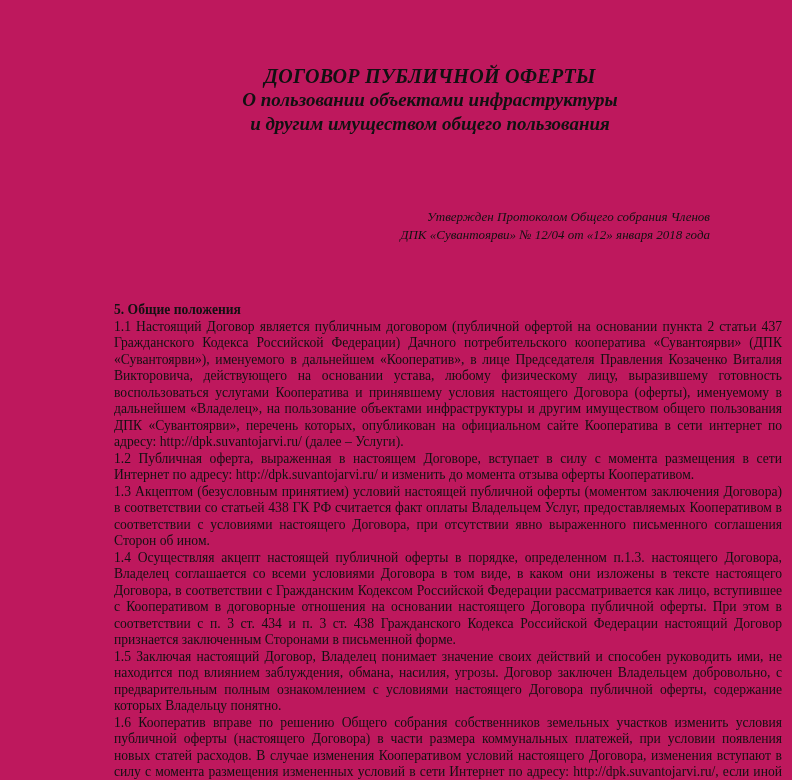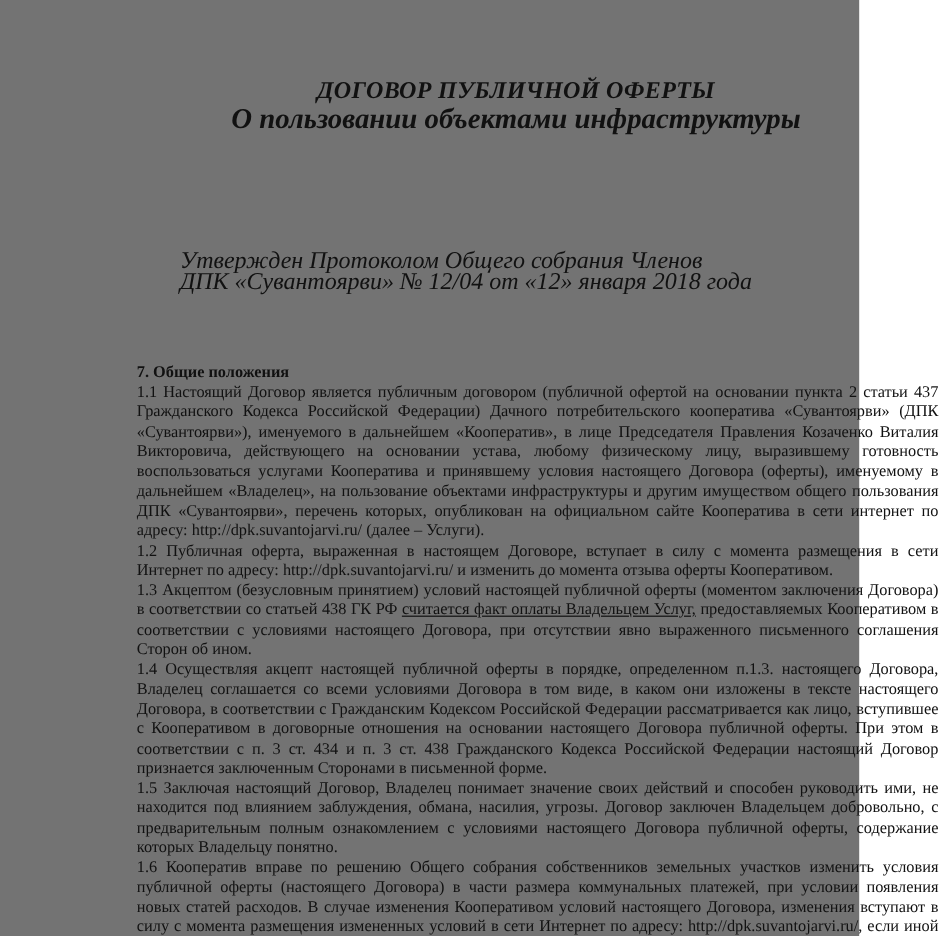--- a/index.html
+++ b/index.html
@@ -1,47 +1,48 @@
 <!DOCTYPE html>
 <html><head>
 <meta charset="utf-8">
 <style>
   html, body { margin: 0; padding: 0; background: #ffffff; }
   body { width: 792px; height: 780px; overflow: hidden; position: relative; }
-  .page { position: absolute; left: 0; top: 0; width: 716px; height: 780px; background: #737373; }
+  .page { position: absolute; left: 0; top: 0; width: 792px; height: 780px; background: #be185d; }
   .title-block { position: absolute; left: 150px; width: 560px; top: 64px; text-align: center;
     font-family: "Liberation Serif", serif; font-style: italic; font-weight: bold; color: #111; }
   .title-block .t1 { font-size: 20px; line-height: 24px; letter-spacing: 0.3px; }
-  .title-block .t2 { font-size: 24px; line-height: 24px; }
-  .approved { position: absolute; left: 150px; width: 560px; top: 208px; text-align: left;
-    font-family: "Liberation Serif", serif; font-style: italic; font-size: 20px; line-height: 18px; color: #111; }
+  .title-block .t2 { font-size: 19px; line-height: 24px; }
+  .approved { position: absolute; left: 150px; width: 560px; top: 208px; text-align: right;
+    font-family: "Liberation Serif", serif; font-style: italic; font-size: 13px; line-height: 18px; color: #111; }
   .body-text { position: absolute; left: 114px; width: 668px; top: 302px;
     font-family: "Liberation Serif", serif; font-size: 13.6px; line-height: 16.5px; color: #111; }
   .section-heading { font-weight: bold; }
   .para { text-align: justify; text-align-last: left; margin: 0; }
-  .u { text-decoration: underline; }
+  .u { }
   a.link { color: #111; }
 </style>
 </head>
 <body>
 
 <div class="page">
 
   <div class="title-block">
     <div class="t1">ДОГОВОР  ПУБЛИЧНОЙ ОФЕРТЫ</div>
     <div class="t2">О пользовании объектами инфраструктуры</div>
+    <div class="t2">и другим имуществом общего пользования</div>
   </div>
 
   <div class="approved">
     <div>Утвержден  Протоколом Общего собрания  Членов</div>
     <div>ДПК «Сувантоярви»  № 12/04 от «12» января  2018 года</div>
   </div>
 
   <div class="body-text">
-    <div class="section-heading">7. Общие положения</div>
+    <div class="section-heading">5. Общие положения</div>
 
     <p class="para"><span>1.1 Настоящий Договор является публичным договором (публичной офертой на основании пункта 2 статьи 437 Гражданского Кодекса Российской Федерации)  Дачного потребительского кооператива «Сувантоярви» (ДПК  «Сувантоярви»), именуемого в дальнейшем «Кооператив», в лице Председателя Правления Козаченко Виталия Викторовича, действующего на основании устава, любому физическому лицу, выразившему готовность воспользоваться услугами  Кооператива и принявшему условия настоящего Договора (оферты), именуемому в дальнейшем «Владелец», на пользование объектами инфраструктуры и другим имуществом общего пользования ДПК «Сувантоярви», перечень которых, опубликован  на официальном сайте Кооператива  в сети интернет по адресу: </span><a class="link">http://dpk.suvantojarvi.ru/</a><span> (далее – Услуги).</span></p>
 
     <p class="para"><span>1.2 Публичная оферта, выраженная в настоящем Договоре, вступает в силу с момента размещения в сети Интернет по адресу: </span><a class="link">http://dpk.suvantojarvi.ru/</a><span> и изменить до момента отзыва оферты Кооперативом.</span></p>
 
     <p class="para"><span>1.3 Акцептом (безусловным принятием) условий настоящей публичной оферты (моментом заключения Договора) в соответствии со статьей 438 ГК РФ </span><span class="u">считается факт оплаты Владельцем   Услуг,</span><span> предоставляемых  Кооперативом в соответствии с условиями настоящего Договора, при отсутствии явно выраженного письменного соглашения Сторон об ином.</span></p>
 
     <p class="para">1.4 Осуществляя акцепт настоящей публичной оферты в порядке, определенном п.1.3. настоящего Договора, Владелец  соглашается со всеми условиями Договора в том виде, в каком они изложены в тексте настоящего Договора,  в соответствии с Гражданским Кодексом Российской Федерации рассматривается как лицо, вступившее с Кооперативом  в договорные отношения на основании настоящего Договора публичной оферты. При этом в соответствии с п. 3 ст. 434 и п. 3 ст. 438 Гражданского Кодекса Российской Федерации настоящий Договор признается заключенным Сторонами в письменной форме.</p>
 
     <p class="para">1.5 Заключая настоящий Договор,  Владелец понимает значение своих действий и способен руководить ими, не находится под влиянием заблуждения, обмана, насилия, угрозы. Договор заключен  Владельцем добровольно, с предварительным полным ознакомлением с условиями настоящего Договора публичной оферты, содержание которых Владельцу  понятно.</p>

